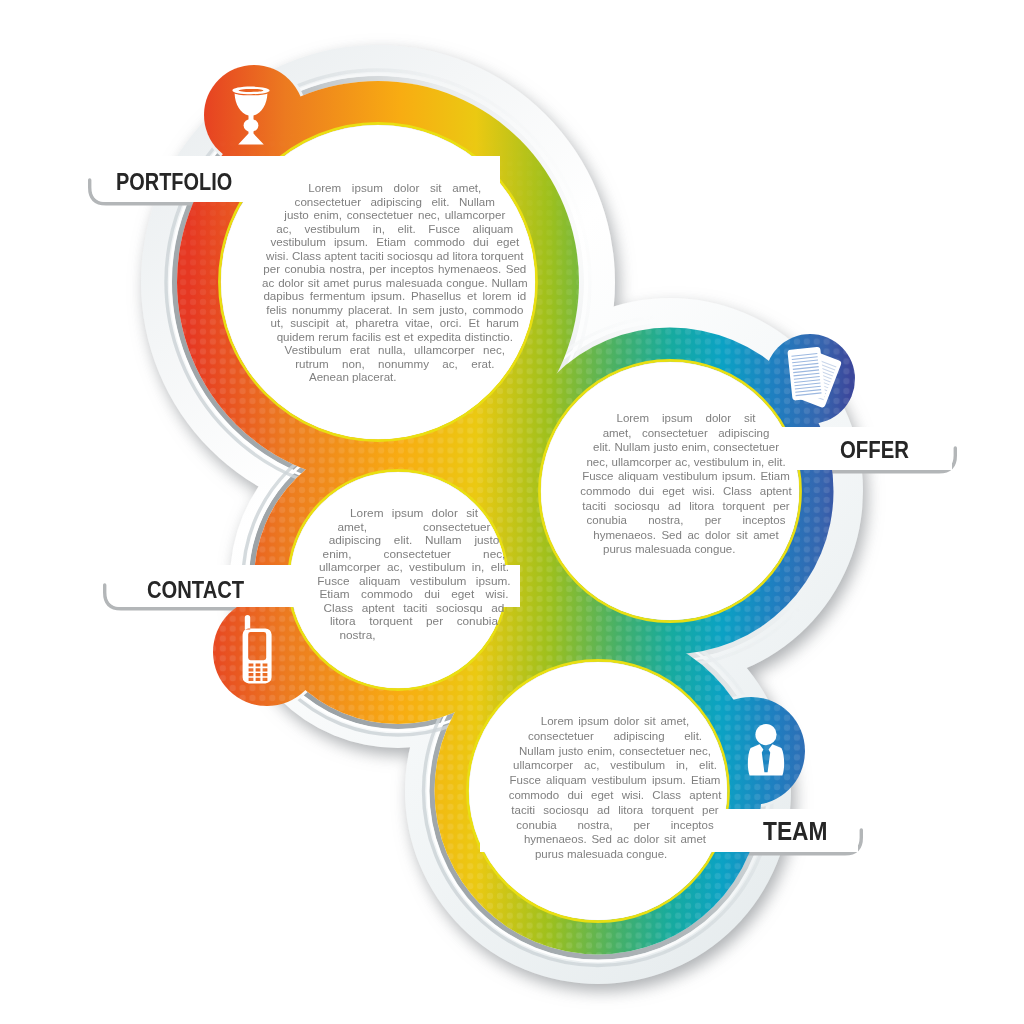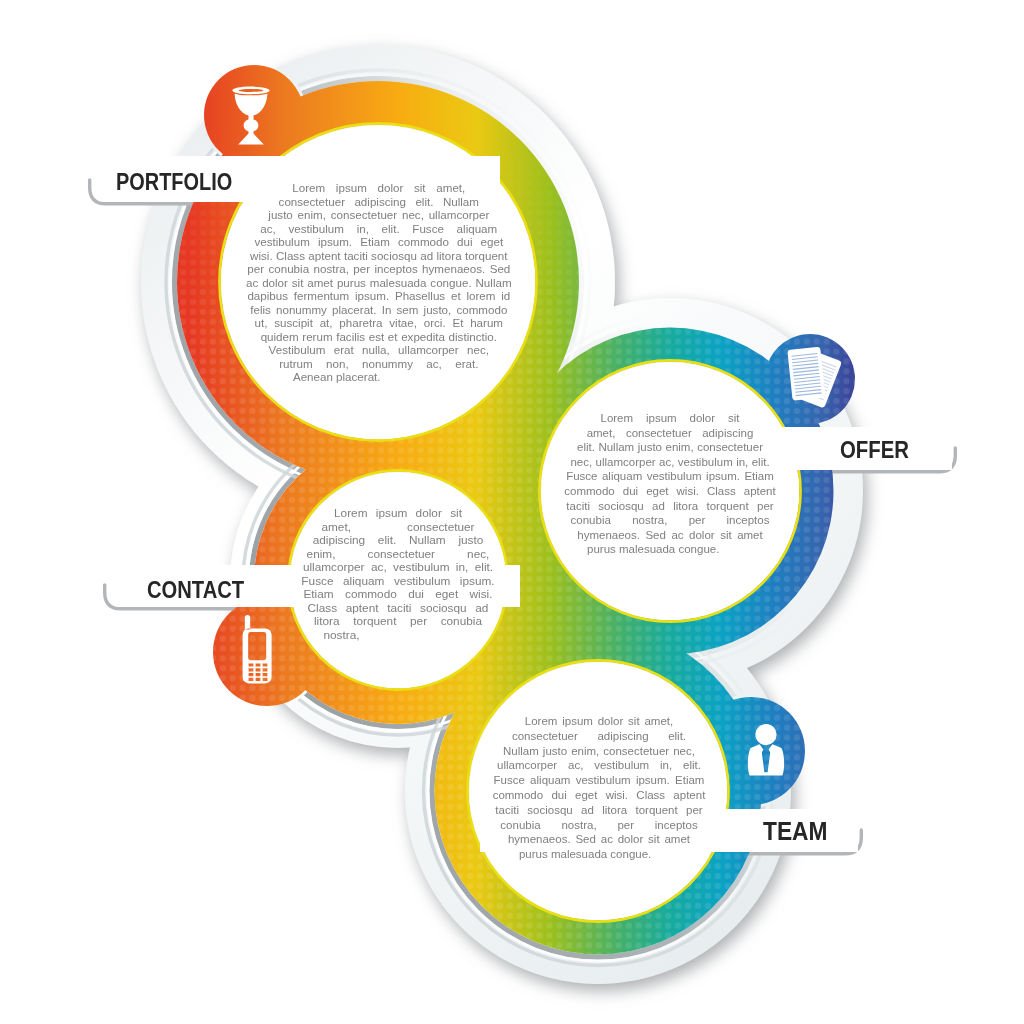--- a/index.html
+++ b/index.html
@@ -1,19 +1,19 @@
 <!DOCTYPE html>
 <html><head>
 <meta charset="utf-8">
 <style>
   html,body{margin:0;padding:0;width:1024px;height:1024px;background:#ffffff;overflow:hidden;}
   #root{position:relative;width:1024px;height:1024px;font-family:"Liberation Sans",sans-serif;}
   svg.layer{position:absolute;left:0;top:0;}
   .tab-label{position:absolute;font-weight:bold;color:#262626;white-space:nowrap;transform:scaleX(0.855);transform-origin:left center;}
-  .circ-text{position:absolute;color:#7f7f7f;text-align:justify;}
+  .circ-text{position:absolute;color:#7f7f7f;text-align:justify;margin-left:16px;}
   .circ-text .shL{float:left;}
   .circ-text .shR{float:right;}
   #txt-portfolio{left:245.8px;top:149.0px;width:266px;font-size:11.6px;line-height:13.5px;}
   #txt-portfolio .shL{width:133px;height:266px;shape-outside:polygon(0.0px 0.0px,133.0px 0.0px,133.0px 0.0px,91.5px 6.7px,75.0px 13.3px,62.9px 19.9px,53.2px 26.6px,45.0px 33.2px,38.0px 39.9px,31.9px 46.5px,26.6px 53.2px,21.9px 59.9px,17.8px 66.5px,14.2px 73.2px,11.1px 79.8px,8.4px 86.5px,6.1px 93.1px,4.2px 99.8px,2.7px 106.4px,1.5px 113.0px,0.7px 119.7px,0.2px 126.3px,0.0px 133.0px,0.2px 139.7px,0.7px 146.3px,1.5px 152.9px,2.7px 159.6px,4.2px 166.2px,6.1px 172.9px,8.4px 179.6px,11.1px 186.2px,14.2px 192.8px,17.8px 199.5px,21.9px 206.2px,26.6px 212.8px,31.9px 219.4px,38.0px 226.1px,45.0px 232.8px,53.2px 239.4px,62.9px 246.1px,75.0px 252.7px,91.5px 259.4px,133.0px 266.0px,0.0px 266.0px);}
   #txt-portfolio .shR{width:133px;height:266px;shape-outside:polygon(133.0px 0.0px,0.0px 0.0px,0.0px 0.0px,41.5px 6.7px,58.0px 13.3px,70.1px 19.9px,79.8px 26.6px,88.0px 33.2px,95.0px 39.9px,101.1px 46.5px,106.4px 53.2px,111.1px 59.9px,115.2px 66.5px,118.8px 73.2px,121.9px 79.8px,124.6px 86.5px,126.9px 93.1px,128.8px 99.8px,130.3px 106.4px,131.5px 113.0px,132.3px 119.7px,132.8px 126.3px,133.0px 133.0px,132.8px 139.7px,132.3px 146.3px,131.5px 152.9px,130.3px 159.6px,128.8px 166.2px,126.9px 172.9px,124.6px 179.6px,121.9px 186.2px,118.8px 192.8px,115.2px 199.5px,111.1px 206.2px,106.4px 212.8px,101.1px 219.4px,95.0px 226.1px,88.0px 232.8px,79.8px 239.4px,70.1px 246.1px,58.0px 252.7px,41.5px 259.4px,0.0px 266.0px,133.0px 266.0px);}
   #txt-portfolio .sp{height:32px;}
   #txt-offer{left:564.0px;top:385.0px;width:212px;font-size:11.5px;line-height:14.6px;}
   #txt-offer .shL{width:106px;height:212px;shape-outside:polygon(0.0px 0.0px,106.0px 0.0px,106.0px 0.0px,72.9px 5.3px,59.8px 10.6px,50.2px 15.9px,42.4px 21.2px,35.9px 26.5px,30.3px 31.8px,25.4px 37.1px,21.2px 42.4px,17.5px 47.7px,14.2px 53.0px,11.3px 58.3px,8.8px 63.6px,6.7px 68.9px,4.9px 74.2px,3.4px 79.5px,2.1px 84.8px,1.2px 90.1px,0.5px 95.4px,0.1px 100.7px,0.0px 106.0px,0.1px 111.3px,0.5px 116.6px,1.2px 121.9px,2.1px 127.2px,3.4px 132.5px,4.9px 137.8px,6.7px 143.1px,8.8px 148.4px,11.3px 153.7px,14.2px 159.0px,17.5px 164.3px,21.2px 169.6px,25.4px 174.9px,30.3px 180.2px,35.9px 185.5px,42.4px 190.8px,50.2px 196.1px,59.8px 201.4px,72.9px 206.7px,106.0px 212.0px,0.0px 212.0px);}
   #txt-offer .shR{width:106px;height:212px;shape-outside:polygon(106.0px 0.0px,0.0px 0.0px,0.0px 0.0px,33.1px 5.3px,46.2px 10.6px,55.8px 15.9px,63.6px 21.2px,70.1px 26.5px,75.7px 31.8px,80.6px 37.1px,84.8px 42.4px,88.5px 47.7px,91.8px 53.0px,94.7px 58.3px,97.2px 63.6px,99.3px 68.9px,101.1px 74.2px,102.6px 79.5px,103.9px 84.8px,104.8px 90.1px,105.5px 95.4px,105.9px 100.7px,106.0px 106.0px,105.9px 111.3px,105.5px 116.6px,104.8px 121.9px,103.9px 127.2px,102.6px 132.5px,101.1px 137.8px,99.3px 143.1px,97.2px 148.4px,94.7px 153.7px,91.8px 159.0px,88.5px 164.3px,84.8px 169.6px,80.6px 174.9px,75.7px 180.2px,70.1px 185.5px,63.6px 190.8px,55.8px 196.1px,46.2px 201.4px,33.1px 206.7px,0.0px 212.0px,106.0px 212.0px);}
   #txt-offer .sp{height:26px;}

